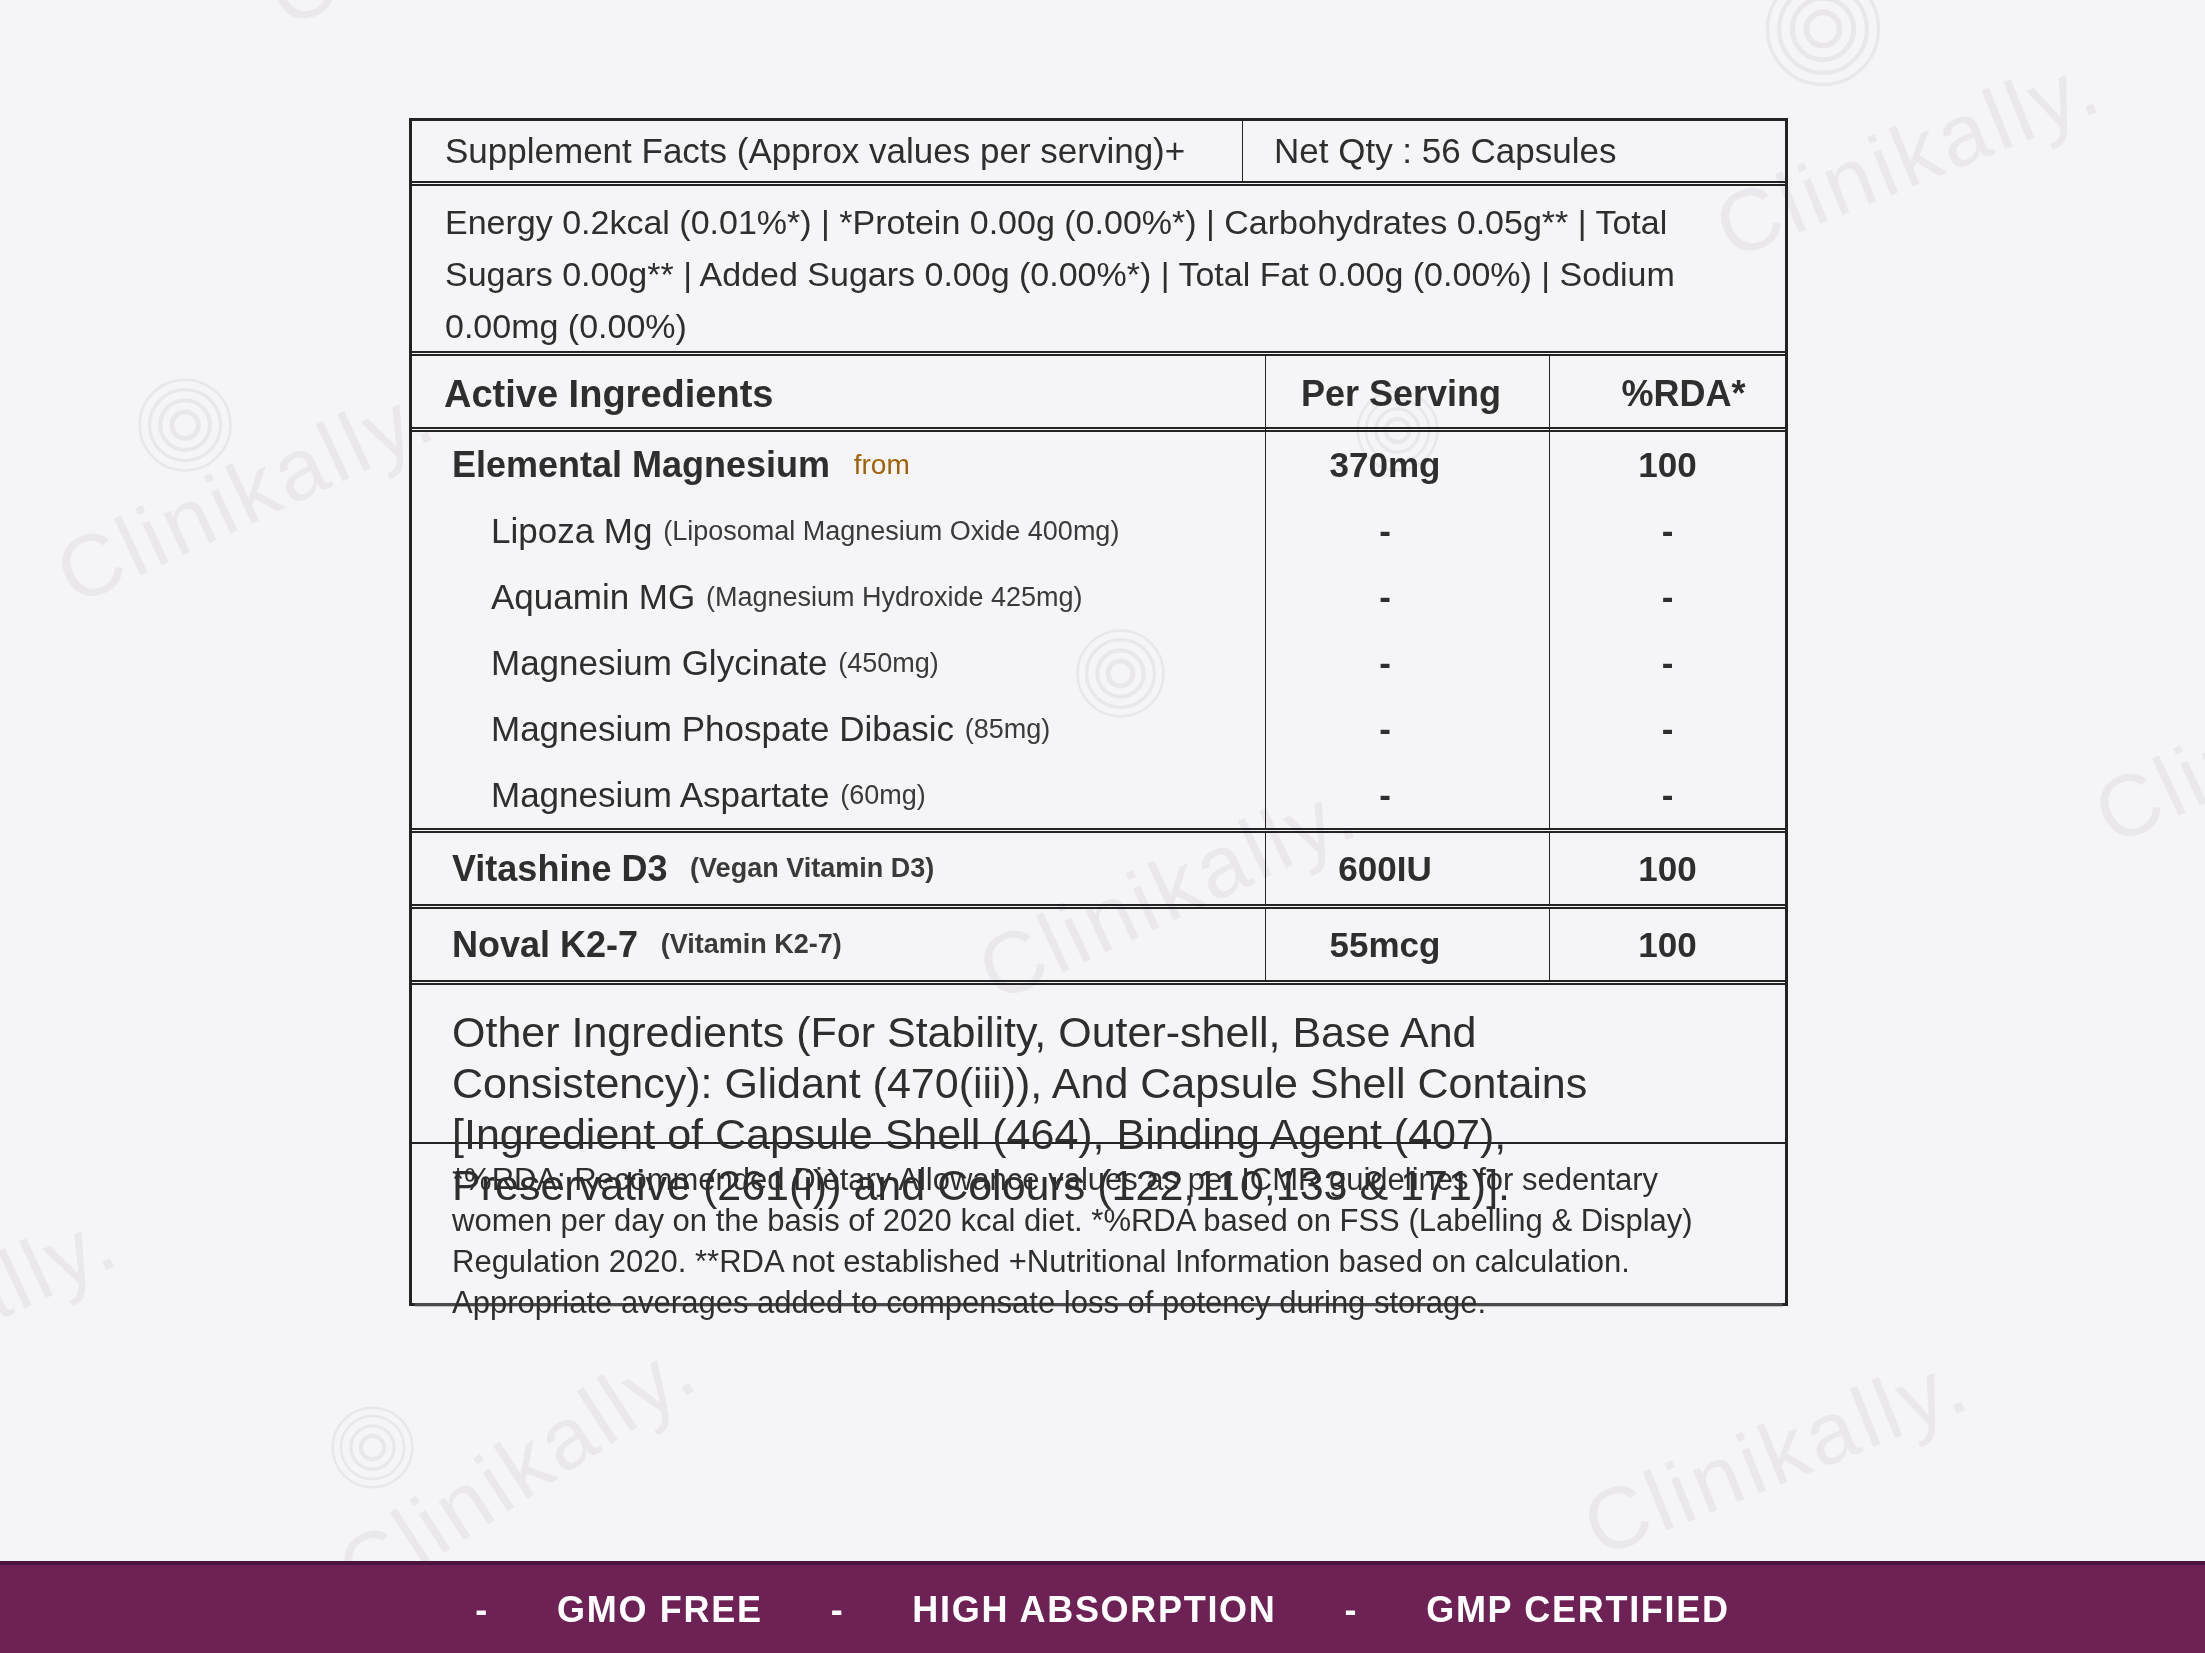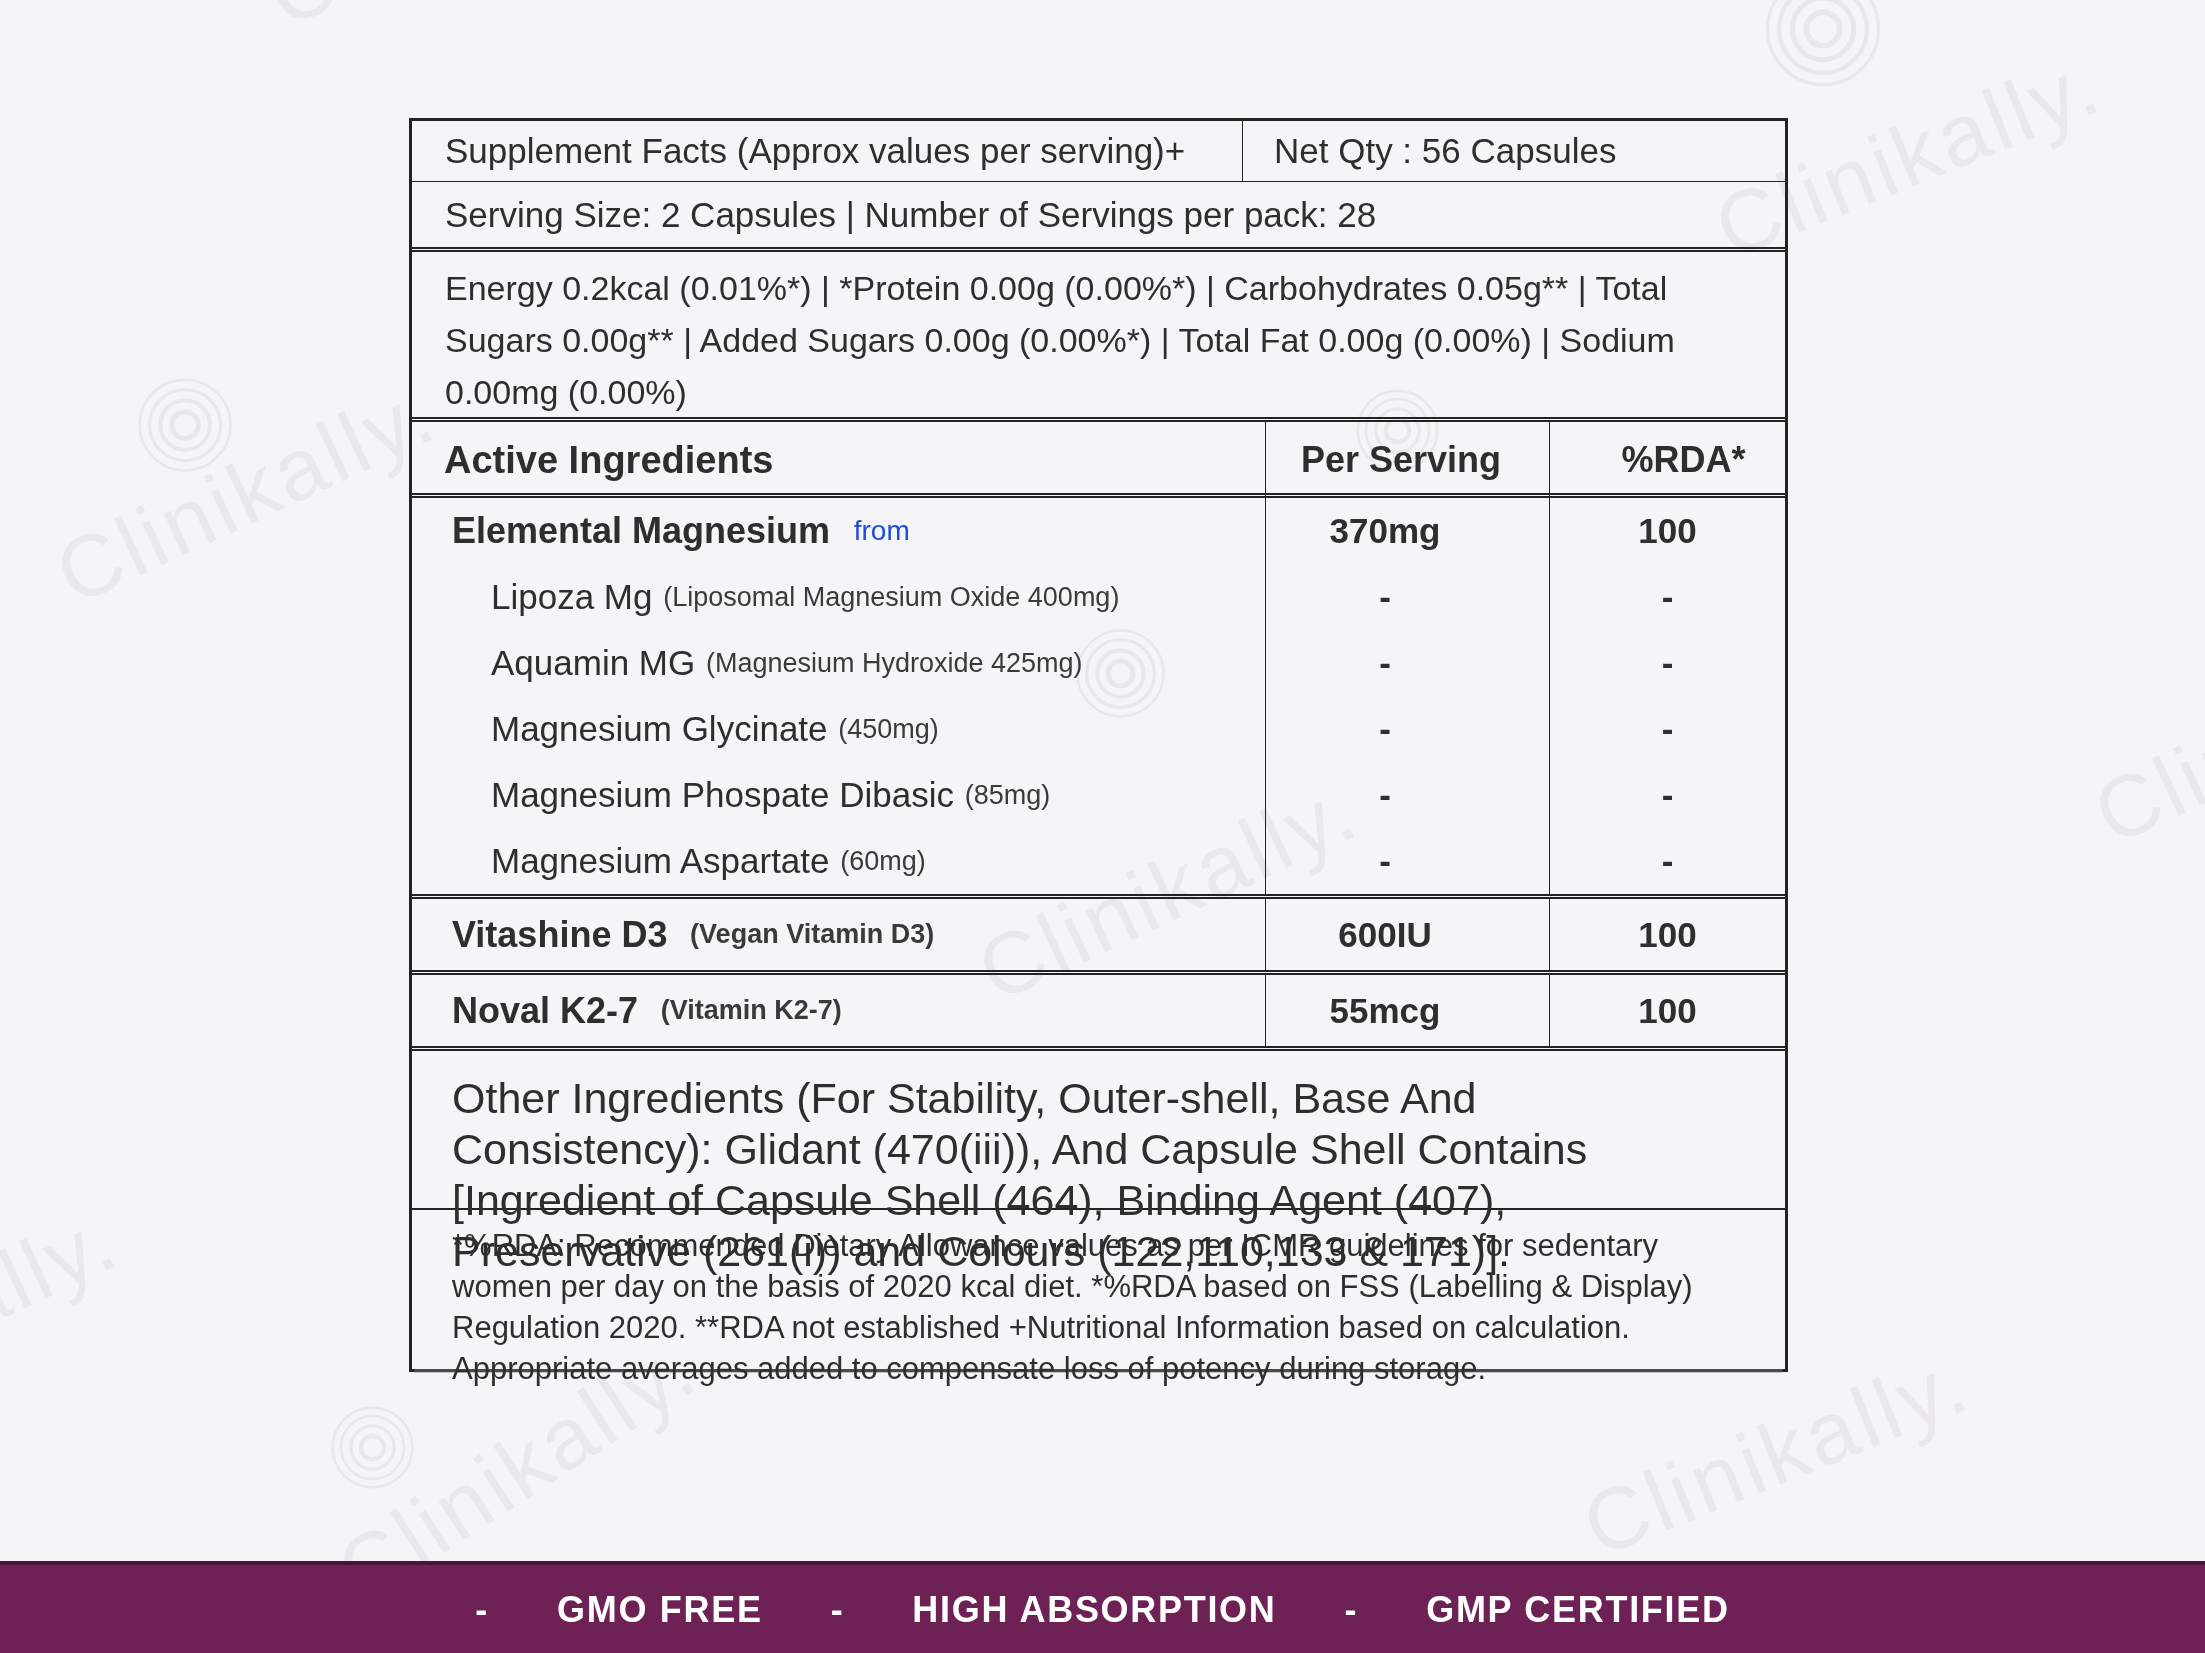--- a/index.html
+++ b/index.html
@@ -76,21 +76,21 @@
   .gcell.mid, .gcell.right { justify-content: center; border-left: 1.7px solid #232323; margin-left: 45px; }
 
   .r-cols { height: 76px; border-top: 5.8px double #232323; font-weight: bold; }
   .r-cols .gcell { height: 76px; padding-left: 32px; }
   .col-ingredients { padding-left: 40px; font-size: 38px; }
   .col-val { font-size: 36px; }
 
   .r-mg { border-top: 5.8px double #232323; }
   .mg-row-h { height: 66px; }
   .ing-name { padding-left: 40px; font-size: 36px; font-weight: bold; gap: 12px; }
-  .ing-suffix { font-size: 28px; font-weight: normal; margin-left: 11.6px; color: #1d4ed8; }
+  .ing-suffix { font-size: 28px; font-weight: normal; margin-left: 11.6px; color: #a16207; }
   .sub-name { padding-left: 79px; font-size: 35px; font-weight: normal; }
   .sub-detail { font-size: 27px; margin-left: 10.7px; color: #3a3a3a; }
   .val { font-size: 35px; font-weight: 700; }
   .dash { font-size: 35px; font-weight: 600; }
 
   .r-vit { border-top: 5.8px double #232323; }
   .r-vit .gcell { height: 71px; }
 
   .r-other {
     height: 162px;
@@ -177,21 +177,20 @@
   </svg>
 </div>
 
 <div class="label-table">
 
   <div class="row r-head">
     <div class="cell-title">Supplement Facts (Approx values per serving)+</div>
     <div class="cell-netqty">Net Qty : 56 Capsules</div>
   </div>
 
-  <div class="row r-serving">Serving Size: 2 Capsules |  Number of Servings per pack: 28</div>
 
   <div class="row r-energy">Energy 0.2kcal (0.01%*) | *Protein 0.00g (0.00%*) | Carbohydrates 0.05g** | Total Sugars 0.00g**  | Added Sugars 0.00g (0.00%*) | Total Fat 0.00g (0.00%) | Sodium 0.00mg (0.00%)</div>
 
   <div class="grid3 r-cols">
     <div class="gcell col-ingredients">Active Ingredients</div>
     <div class="gcell mid col-val">Per Serving</div>
     <div class="gcell right col-val">%RDA*</div>
   </div>
 
   <div class="grid3 r-mg">

